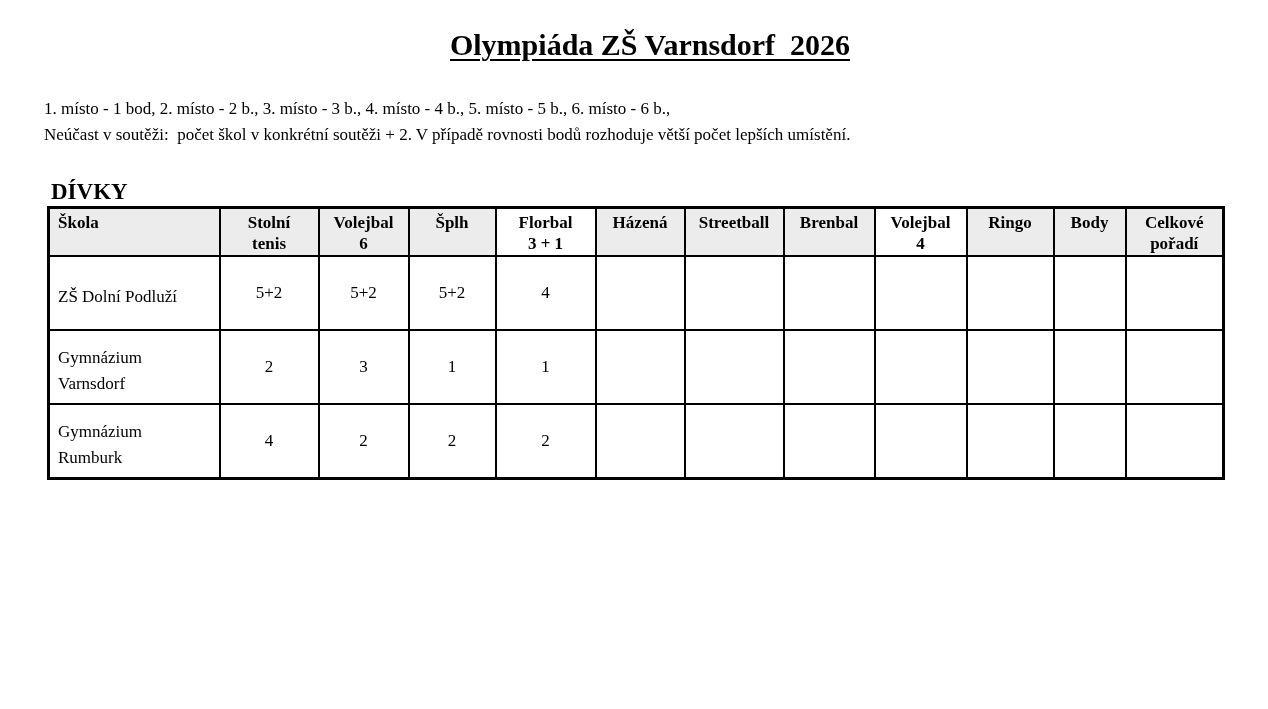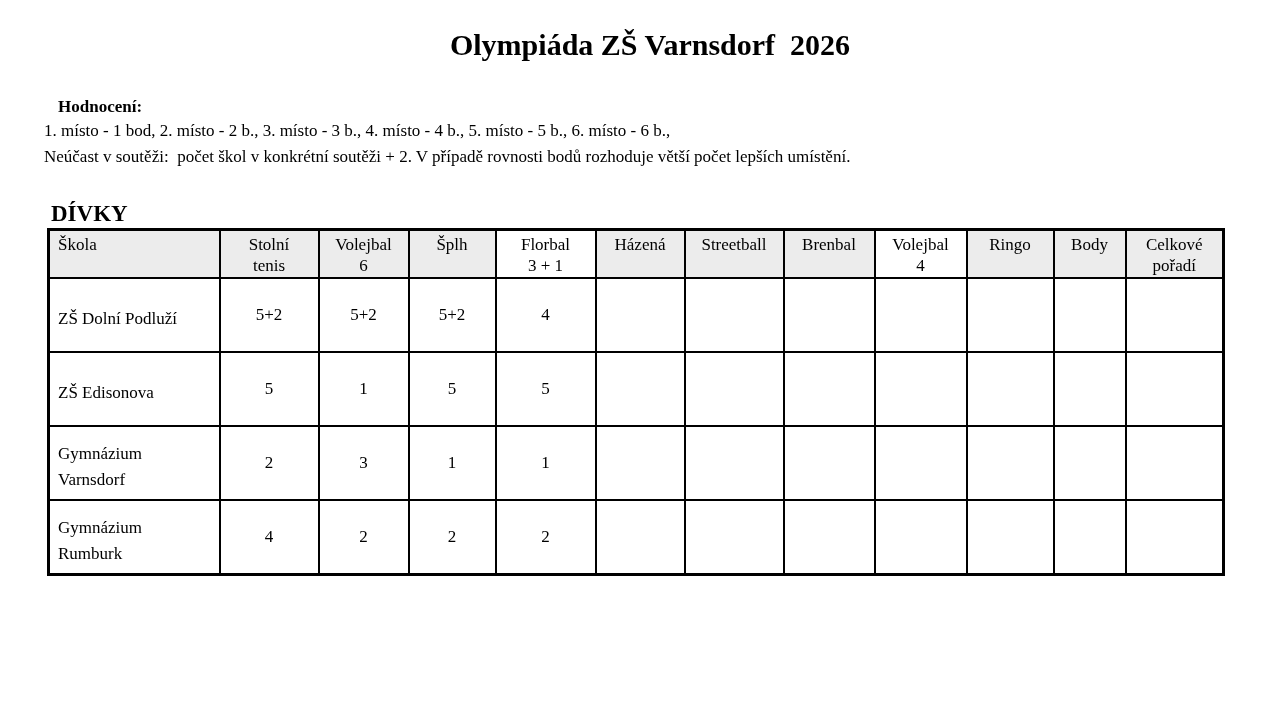--- a/index.html
+++ b/index.html
@@ -15,20 +15,21 @@
     overflow: hidden;
   }
   .doc-title {
     margin: 28px 0 0 0;
     text-align: center;
     font-size: 30px;
     font-weight: bold;
     line-height: 34px;
   }
   .doc-title .underlined {
+    text-decoration: underline;
     text-decoration-thickness: 2px;
     text-underline-offset: 4px;
     white-space: pre;
     margin-left: 32px;
   }
   .rules {
     margin: 34px 0 0 44px;
     font-size: 17px;
   }
   .rules-heading {
@@ -52,21 +53,21 @@
     margin-left: 47px;
     border: 3px solid #000000;
   }
   .results th, .results td {
     border: 2px solid #000000;
     overflow: hidden;
   }
   .results th {
     background: #ececec;
     font-size: 17px;
-    font-weight: normal;
+    font-weight: bold;
     text-align: center;
     vertical-align: top;
     padding: 3px 2px 0 2px;
     height: 43px;
     line-height: 21px;
   }
   .results th.white { background: #ffffff; }
   .results th.col-school { text-align: left; padding-left: 8px; }
   .results td {
     height: 64px;
@@ -87,21 +88,20 @@
   }
 </style>
 </head>
 <body>
 
 <div class="doc-title">
   <span class="underlined">Olympiáda ZŠ Varnsdorf  2026</span>
 </div>
 
 <div class="rules">
-  <div class="rules-heading">Hodnocení:</div>
   <div class="rules-line">1. místo - 1 bod, 2. místo - 2 b., 3. místo - 3 b., 4. místo - 4 b., 5. místo - 5 b., 6. místo - 6 b.,</div>
   <div class="rules-line">Neúčast v soutěži:  počet škol v konkrétní soutěži + 2. V případě rovnosti bodů rozhoduje větší počet lepších umístění.</div>
 </div>
 
 <div class="section-heading">DÍVKY</div>
 
 <table class="results">
   <colgroup>
     <col style="width:171px">
       <col style="width:99px">
@@ -178,34 +178,20 @@
     <td class="val"></td>
     <td class="val"></td>
     <td class="val"></td>
     <td class="val"></td>
     <td class="val"></td>
     <td class="val"></td>
   </tr>
 
 
 
-  <tr>
-    <td class="school">ZŠ Edisonova</td>
-    <td class="val">5</td>
-    <td class="val">1</td>
-    <td class="val">5</td>
-    <td class="val">5</td>
-    <td class="val"></td>
-    <td class="val"></td>
-    <td class="val"></td>
-    <td class="val"></td>
-    <td class="val"></td>
-    <td class="val"></td>
-    <td class="val"></td>
-  </tr>
 
   <tr>
     <td class="school">Gymnázium
 Varnsdorf</td>
     <td class="val">2</td>
     <td class="val">3</td>
     <td class="val">1</td>
     <td class="val">1</td>
     <td class="val"></td>
     <td class="val"></td>

